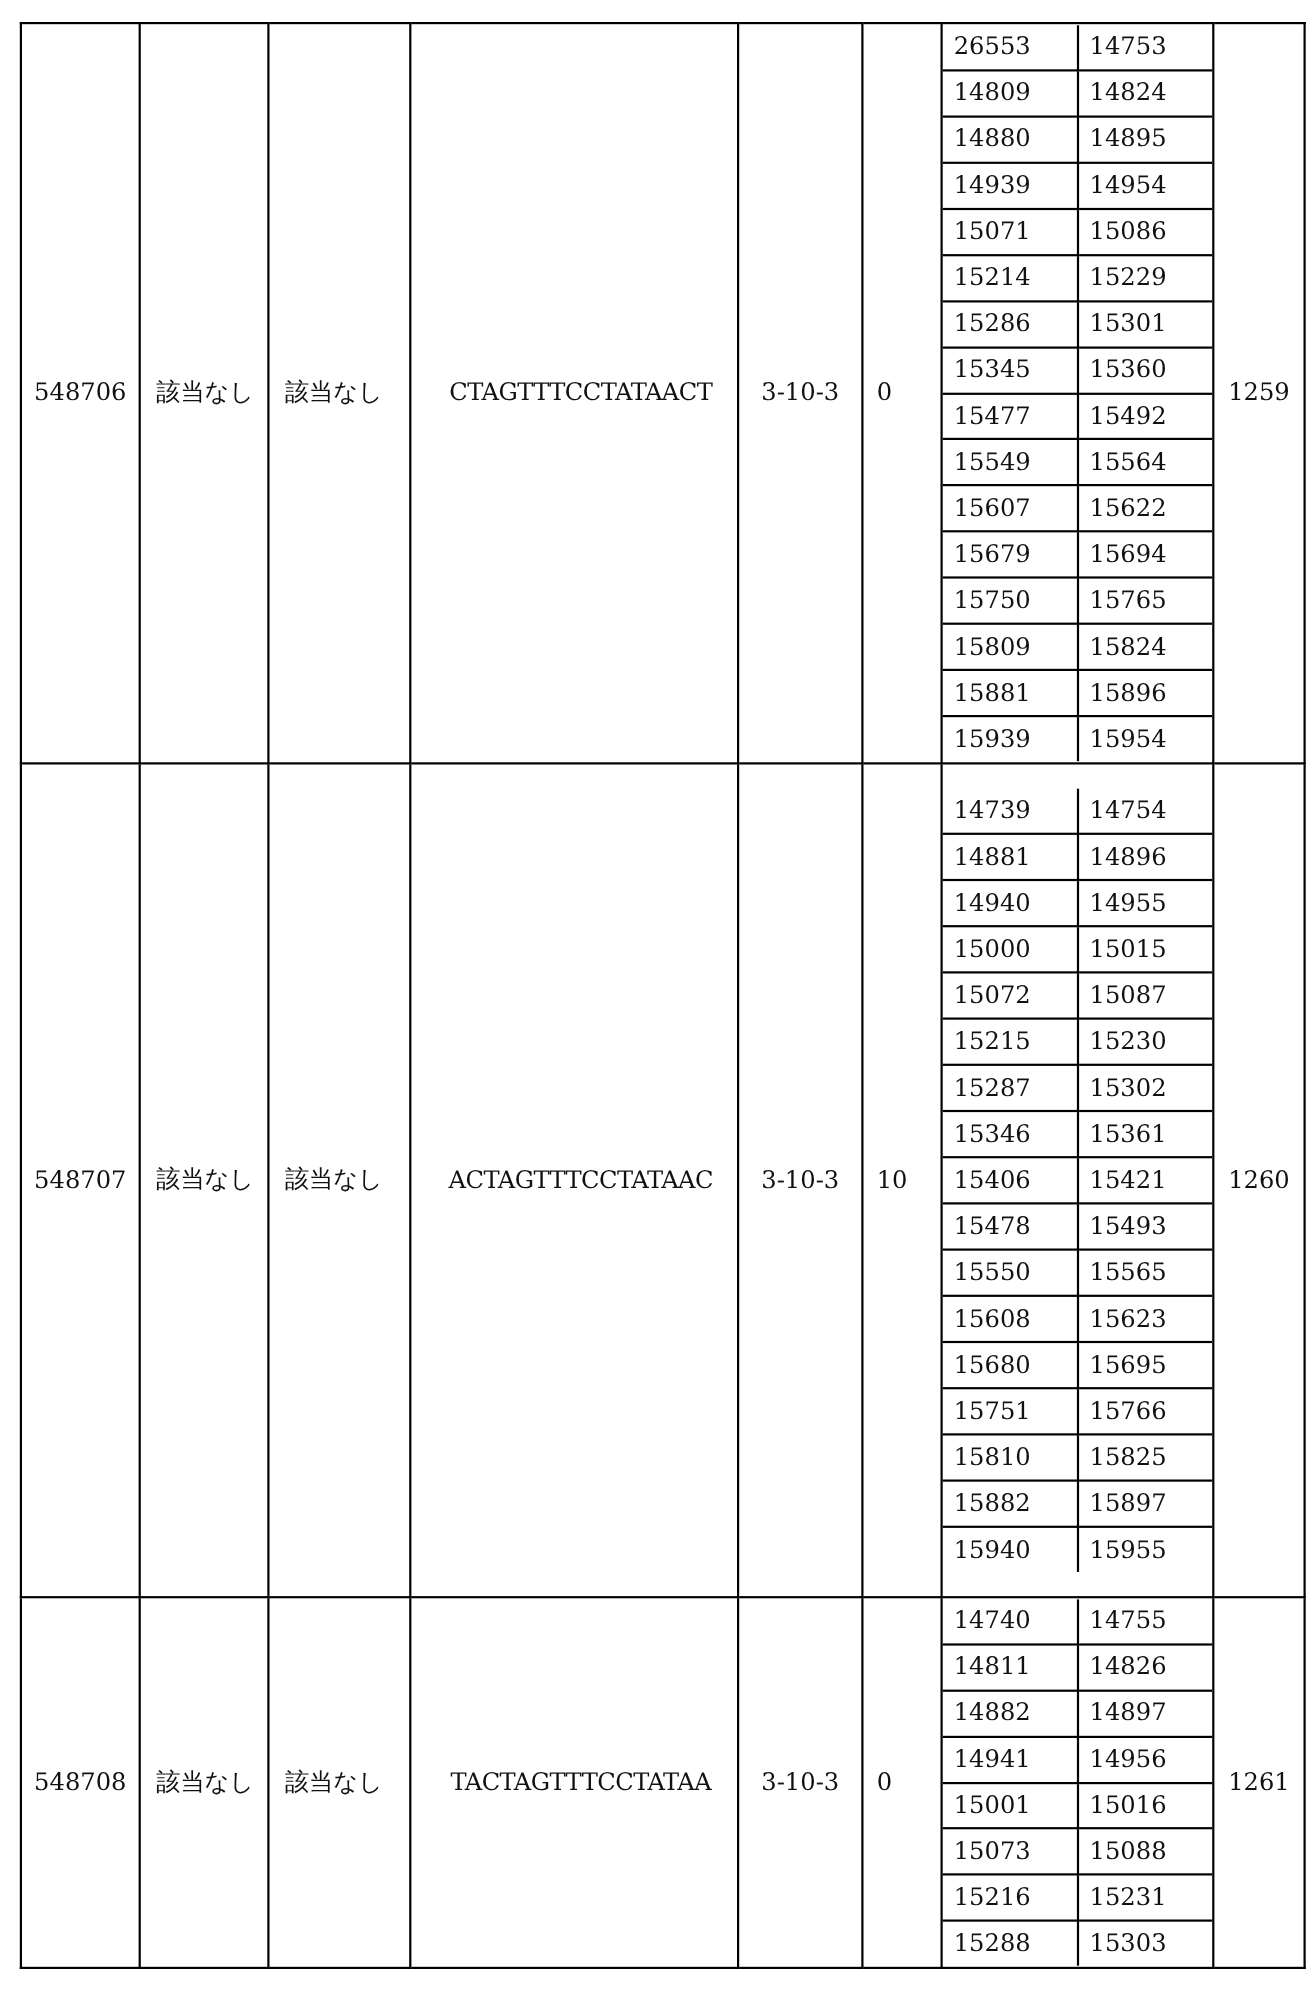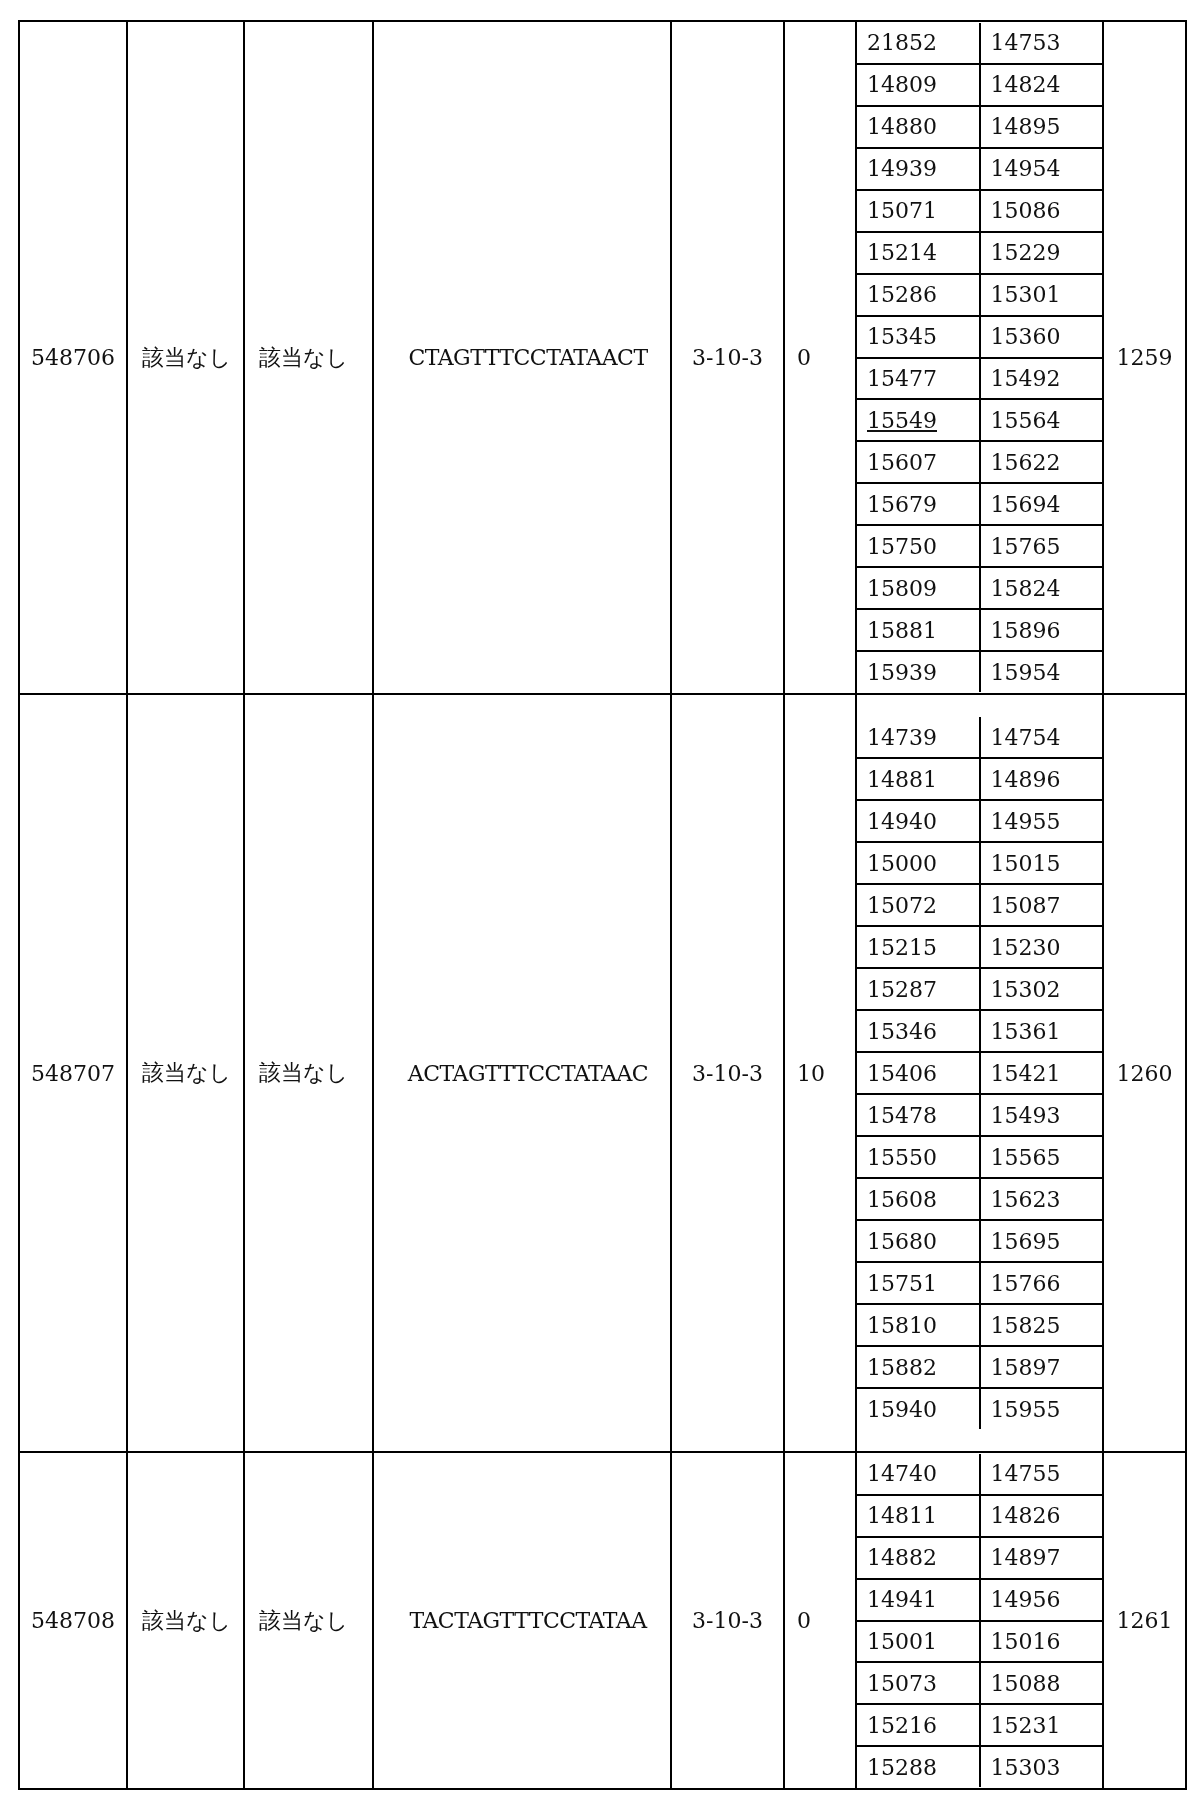--- a/index.html
+++ b/index.html
@@ -33,21 +33,21 @@
         <td class="c-id">548706</td>
         <td class="c-a cjk">該当なし</td>
         <td class="c-b cjk">該当なし</td>
         <td class="c-seq">CTAGTTTCCTATAACT</td>
         <td class="c-motif">3-10-3</td>
         <td class="c-chem">0</td>
         <td class="c-sites">
           <table class="sites">
             <tbody>
               <tr>
-                <td style="height: 39.9375px;">21852</td>
+                <td style="height: 39.9375px;">26553</td>
                 <td class="end" style="height: 39.9375px;">14753</td>
               </tr>
               <tr>
                 <td style="height: 39.9375px;">14809</td>
                 <td class="end" style="height: 39.9375px;">14824</td>
               </tr>
               <tr>
                 <td style="height: 39.9375px;">14880</td>
                 <td class="end" style="height: 39.9375px;">14895</td>
               </tr>
@@ -69,21 +69,21 @@
               </tr>
               <tr>
                 <td style="height: 39.9375px; border-radius: 16px;">15345</td>
                 <td class="end" style="height: 39.9375px;">15360</td>
               </tr>
               <tr>
                 <td style="height: 39.9375px;">15477</td>
                 <td class="end" style="height: 39.9375px;">15492</td>
               </tr>
               <tr>
-                <td style="height: 39.9375px; text-decoration: underline;">15549</td>
+                <td style="height: 39.9375px;">15549</td>
                 <td class="end" style="height: 39.9375px;">15564</td>
               </tr>
               <tr>
                 <td style="height: 39.9375px;">15607</td>
                 <td class="end" style="height: 39.9375px;">15622</td>
               </tr>
               <tr>
                 <td style="height: 39.9375px;">15679</td>
                 <td class="end" style="height: 39.9375px;">15694</td>
               </tr>

